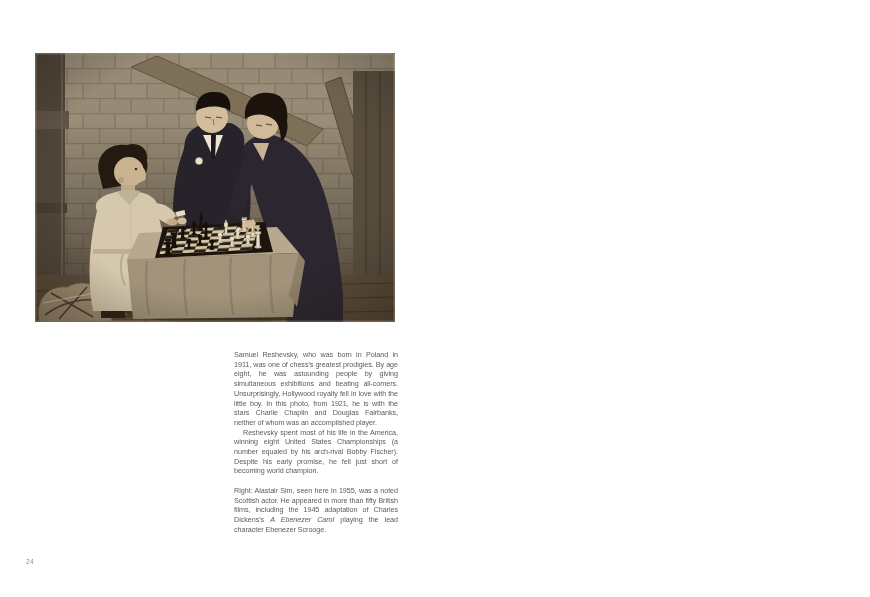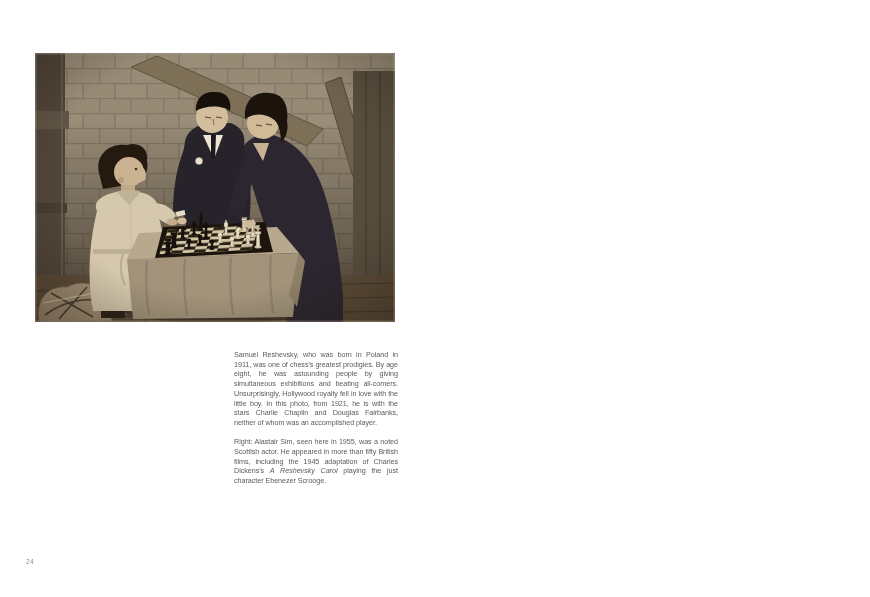--- a/index.html
+++ b/index.html
@@ -206,21 +206,22 @@
         <ellipse cx="214" cy="171" rx="6" ry="4" fill="#d0ba98"></ellipse>
         <path d="M209 174 L204 179 M214 175 L211 181 M219 174 L218 180" stroke="#b89c77" stroke-width="1.4"></path>
       </g>
 
       <rect width="360" height="269" fill="url(#vigL)"></rect>
       <rect x="0.75" y="0.75" width="358.5" height="267.5" fill="none" stroke="#e6dcc4" stroke-width="1.5" opacity="0.25"></rect>
     </svg>
 
     <div class="caption">
       <p class="p1">Samuel Reshevsky, who was born in Poland in 1911, was one of chess's greatest prodigies. By age eight, he was astounding people by giving simultaneous exhibitions and beating all-comers. Unsurprisingly, Hollywood royalty fell in love with the little boy. In this photo, from 1921, he is with the stars Charlie Chaplin and Douglas Fairbanks, neither of whom was an accomplished player.</p>
-      <p class="p3"><span>Right: Alastair Sim, seen here in 1955, was a noted Scottish actor. He appeared in more than fifty British films, including the 1945 adaptation of Charles Dickens's </span><i>A Reshevsky Carol</i><span> playing the just character Ebenezer Scrooge.</span></p>
+      <p class="p2">Reshevsky spent most of his life in the America, winning eight United States Championships (a number equaled by his arch-rival Bobby Fischer). Despite his early promise, he fell just short of becoming world champion.</p>
+      <p class="p3"><span>Right: Alastair Sim, seen here in 1955, was a noted Scottish actor. He appeared in more than fifty British films, including the 1945 adaptation of Charles Dickens's </span><i>A Ebenezer Carol</i><span> playing the lead character Ebenezer Scrooge.</span></p>
     </div>
 
     <div class="pageno" id="pn-left">24</div>
   </div>
 
   <div class="page page-right">
 
     
     
 

